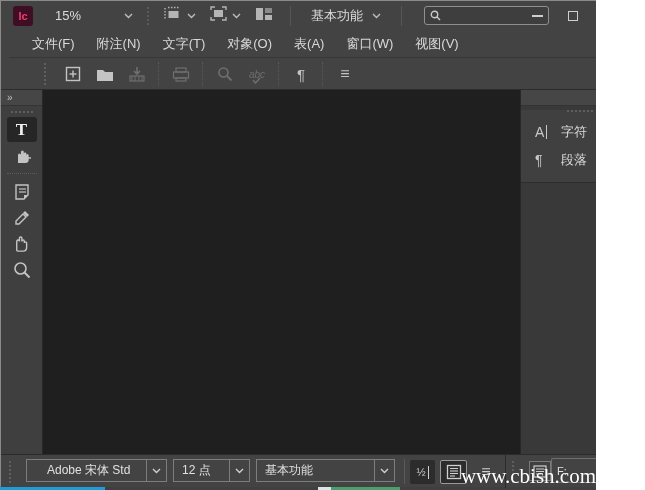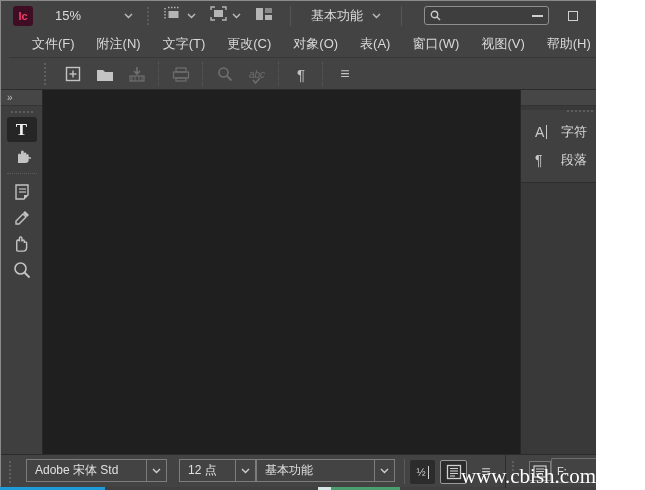--- a/index.html
+++ b/index.html
@@ -80,22 +80,22 @@
   .panel-row .p-icon { width:26px; color:#c9c9c9; font-size:14px; display:flex; align-items:center; }
   .a-cursor { display:inline-block; width:1px; height:14px; background:#c9c9c9; margin-left:2px; }
 
   
   #bottom-bar { position:absolute; left:0; top:453px; width:637px; height:33px; background:#434343; border-top:1px solid #2b2b2b; }
   #bottom-grip { position:absolute; left:8px; top:6px; height:22px; border-left:2px dotted #5f5f5f; }
   .select { position:absolute; top:4px; height:23px; border:1px solid #7d7d7d; background:#434343;
     display:flex; align-items:center; color:#e0e0e0; font-size:12px; }
   .select .sel-label { flex:1; padding:0 8px; white-space:nowrap; overflow:hidden; }
   .select .sel-arrow { width:20px; height:100%; border-left:1px solid #7d7d7d; display:flex; align-items:center; justify-content:center; }
-  #font-select { left:25px; width:141px; }
-  #size-select { left:172px; width:77px;margin-left:6px; }
+  #font-select { left:25px; width:141px;padding-left:12px; }
+  #size-select { left:172px; width:77px; }
   #leading-select { left:255px; width:139px; }
   #bb-sep1 { position:absolute; left:403px; top:4px; height:25px; width:1px; background:#5a5a5a; }
   .bb-btn { position:absolute; top:5px; height:24px; background:#2c2c2c; border-radius:2px;
     display:flex; align-items:center; justify-content:center; color:#d0d0d0; }
   #btn-halfline { left:409px; width:25px; font-size:11px; }
   #btn-halfline .halfbar { width:1px; height:13px; background:#d0d0d0; margin-left:2px; }
   #btn-story { left:439px; width:27px; border:1px solid #9a9a9a; }
   #btn-panelmenu { position:absolute; left:473px; top:5px; width:24px; height:24px; display:flex;
     align-items:center; justify-content:center; color:#cfcfcf; font-size:16px; }
   #bb-sep2 { position:absolute; left:504px; top:0; height:33px; width:1px; background:#2b2b2b; }
@@ -220,26 +220,24 @@
         <div class="win-btn">
             <span class="close-glyph">✕</span>
           </div>
       </div>
     </div>
 
     <div id="menu-bar">
       <span class="menu-item">文件(F)</span>
       <span class="menu-item">附注(N)</span>
       <span class="menu-item">文字(T)</span>
-      <span class="menu-item">更改(C)</span>
       <span class="menu-item">对象(O)</span>
       <span class="menu-item">表(A)</span>
       <span class="menu-item">窗口(W)</span>
       <span class="menu-item">视图(V)</span>
-      <span class="menu-item">帮助(H)</span>
     </div>
 
     <div id="toolbar">
       <span id="toolbar-handle" class="h-dots"></span>
 
       <div class="tb-btn" style="margin-left:10px;">
         <svg width="16" height="16" viewBox="0 0 16 16">
           <rect x="1.5" y="1.5" width="13" height="13" fill="none" stroke="#c4c4c4" stroke-width="1.4"></rect>
           <line x1="8" y1="4.5" x2="8" y2="11.5" stroke="#c4c4c4" stroke-width="1.4"></line>
           <line x1="4.5" y1="8" x2="11.5" y2="8" stroke="#c4c4c4" stroke-width="1.4"></line>

